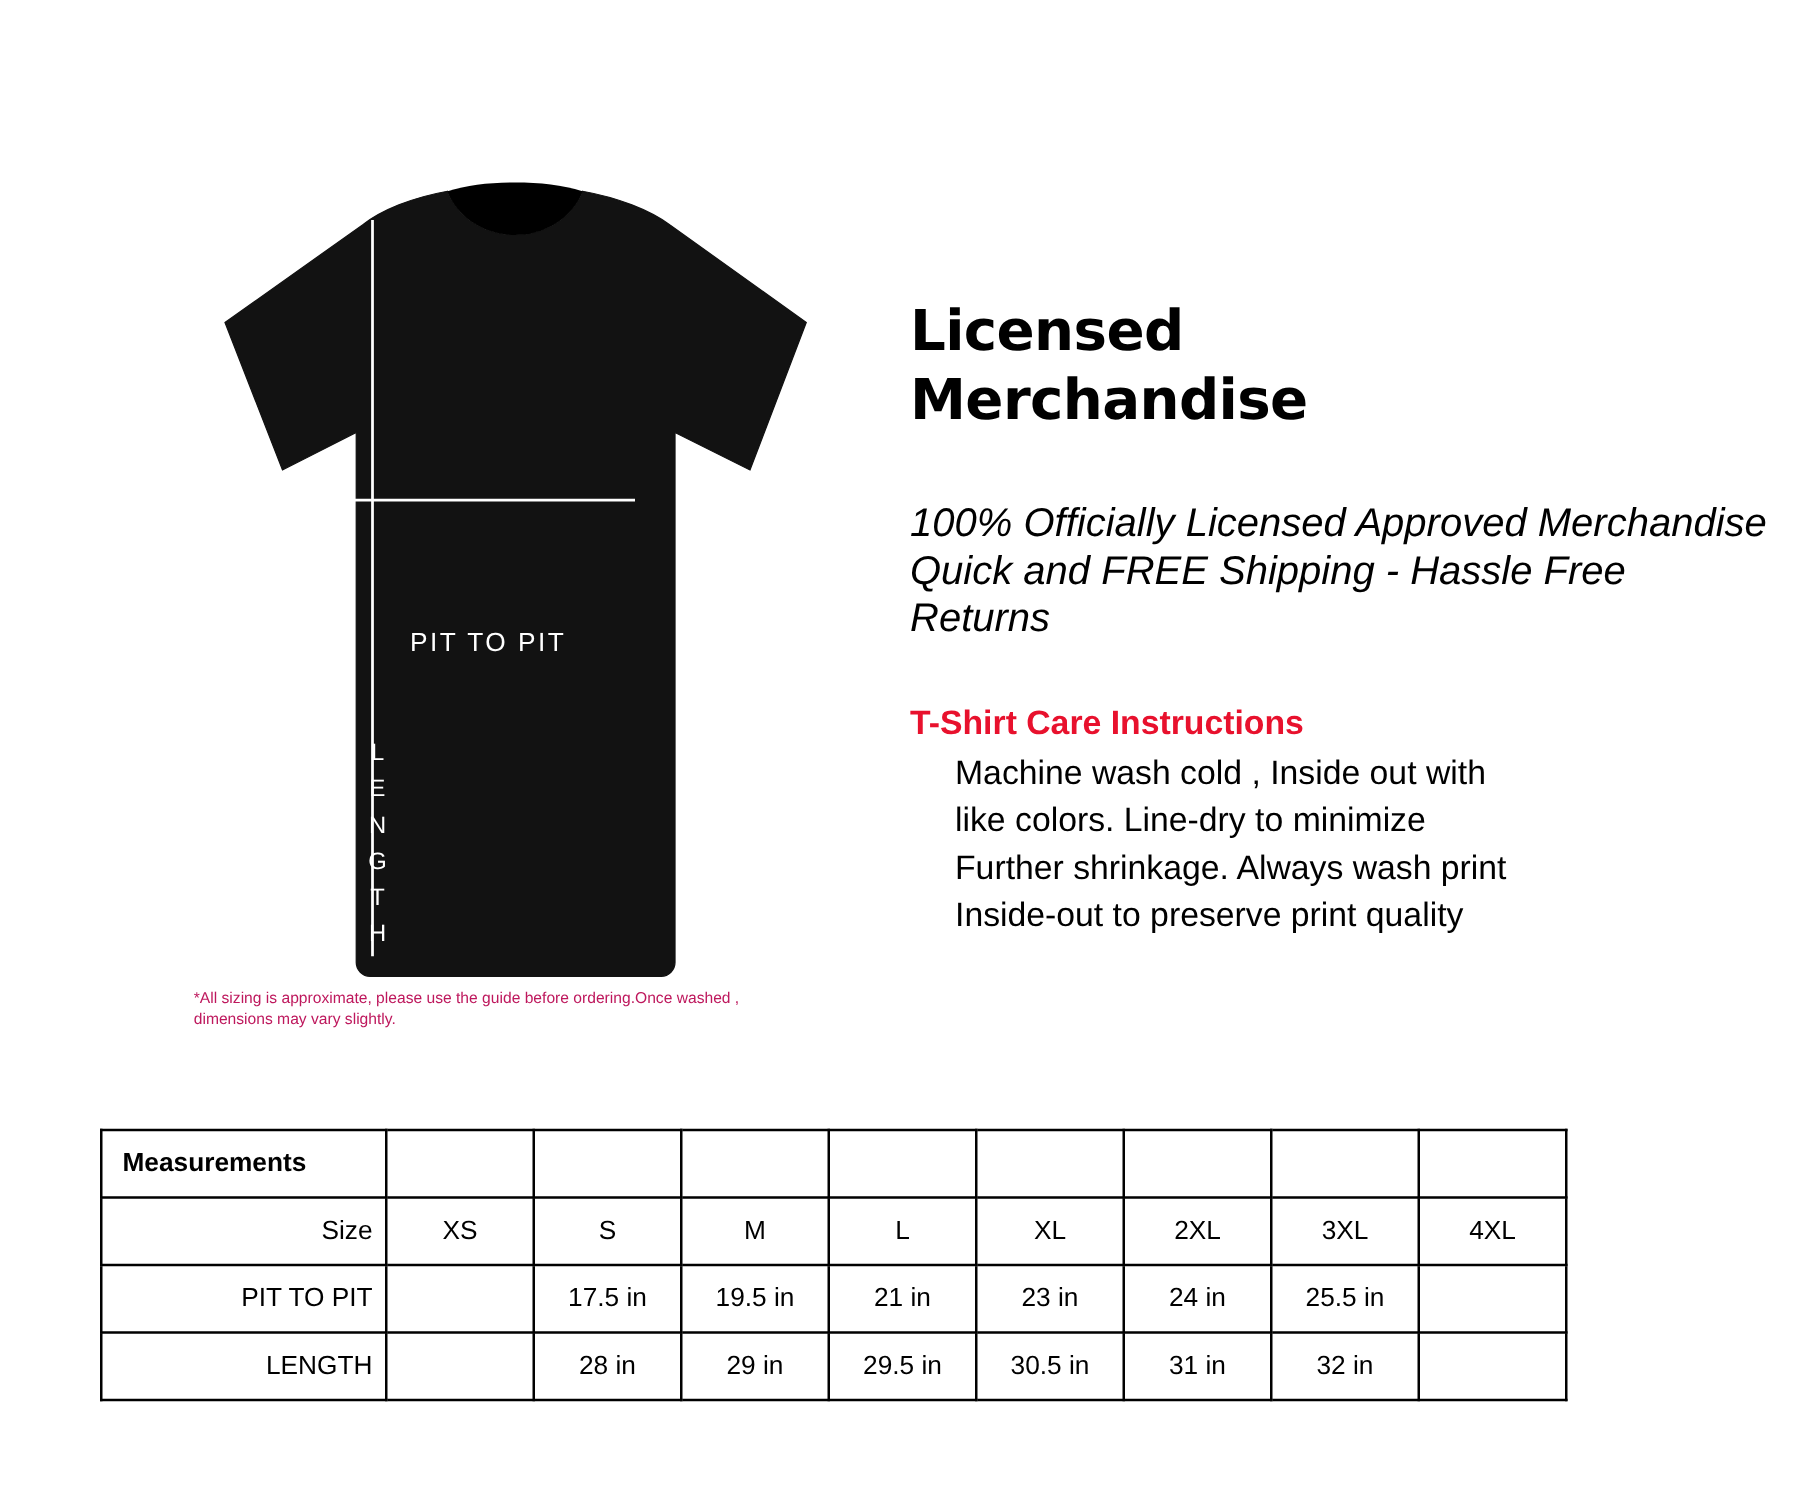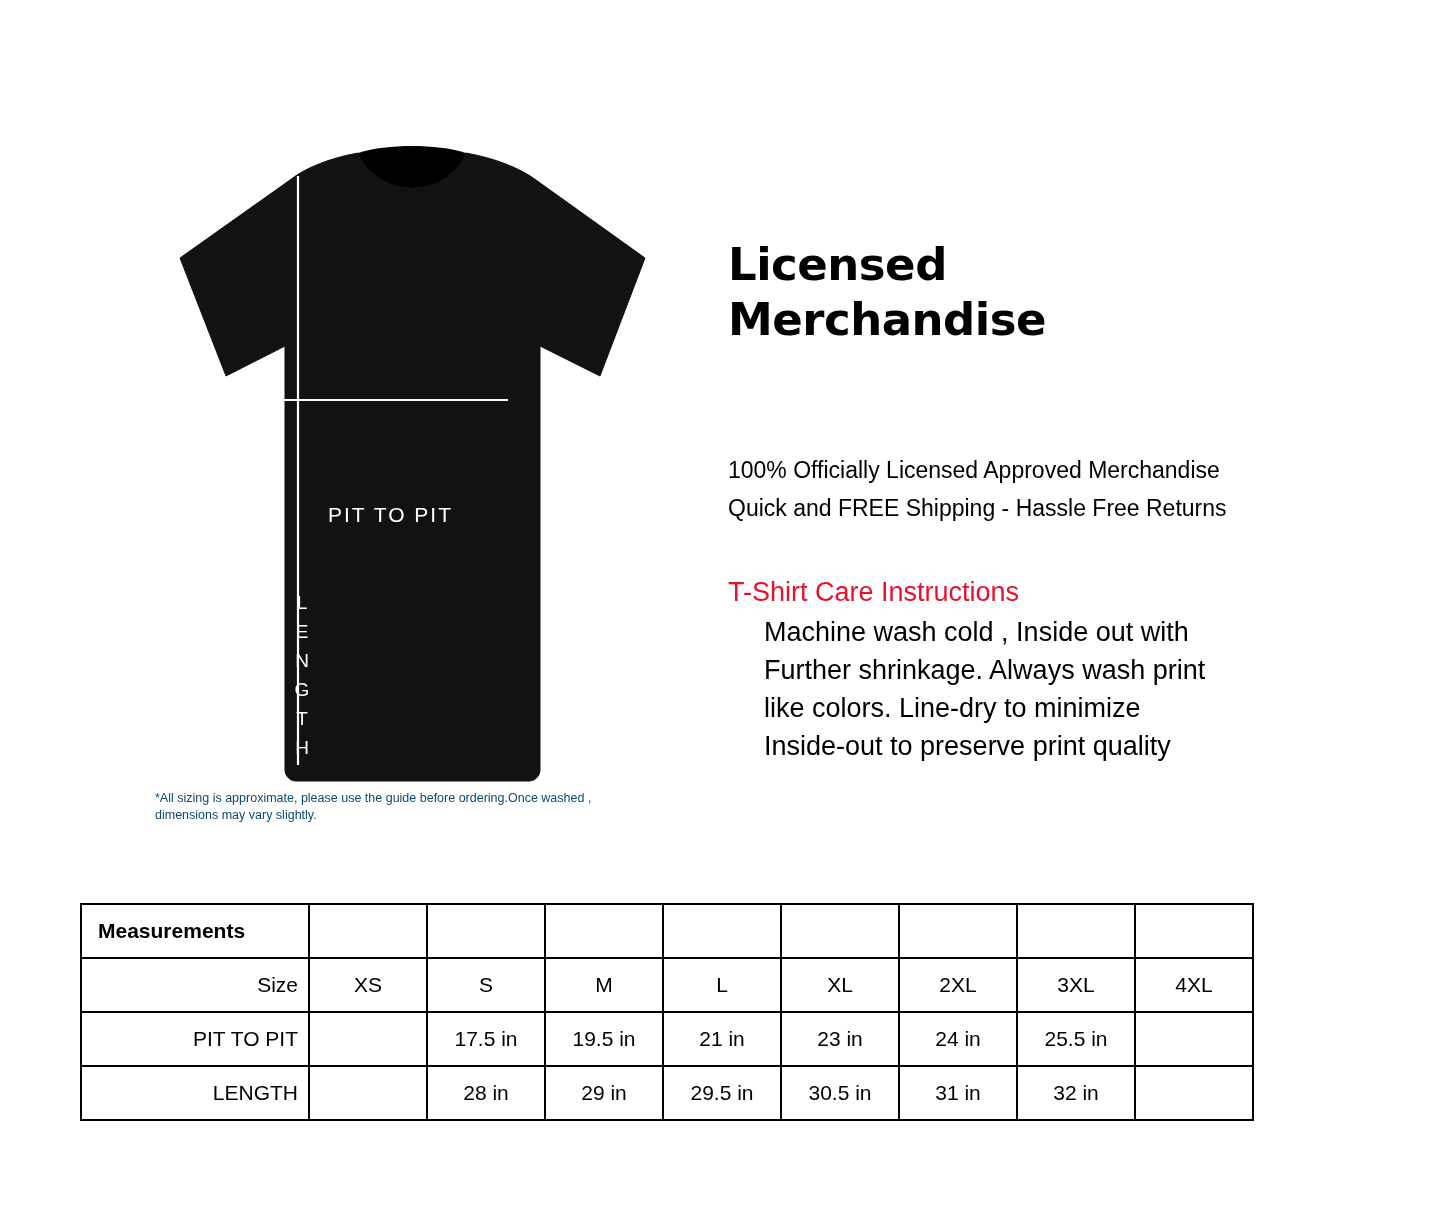--- a/index.html
+++ b/index.html
@@ -49,47 +49,48 @@
     width: 24px;
     font-family: "Liberation Sans", sans-serif;
   }
   .disclaimer {
     position: absolute;
     left: 155px;
     top: 790px;
     width: 460px;
     font-size: 12.5px;
     line-height: 17px;
-    color: #0c4a6e;
+    color: #be185d;
   }
 
   
   .info-col {
     position: absolute;
     left: 728px;
     top: 182px;
     width: 690px;
   }
   .headline {
     font-family: "DejaVu Sans", sans-serif;
     font-weight: bold;
     font-size: 45px;
     line-height: 55px;
     letter-spacing: -0.5px;
     margin: 0;
   }
   .bullets {
-    margin-top: 104px;
-    font-size: 23px;
+    margin-top: 52px;
+    font-size: 32px;
     line-height: 38px;
+    font-style: italic;
   }
   .care-title {
     margin-top: 48px;
     color: #e8112d;
-    font-weight: normal;
+    font-weight: bold;
     font-size: 27px;
     line-height: 34px;
   }
   .care-body {
     margin-top: 4px;
     font-size: 27px;
     line-height: 38px;
     margin-left: 36px;
   }
 
@@ -151,22 +152,22 @@
   </div>
 
   <div class="bullets">
     <div>100% Officially Licensed Approved Merchandise</div>
     <div>Quick and FREE Shipping - Hassle Free Returns</div>
   </div>
 
   <div class="care-title">T-Shirt Care Instructions</div>
   <div class="care-body">
     <div>Machine wash cold , Inside out with</div>
+    <div>like colors. Line-dry to minimize</div>
     <div>Further shrinkage. Always wash print</div>
-    <div>like colors. Line-dry to minimize</div>
     <div>Inside-out to preserve print quality</div>
   </div>
 </div>
 
 <div class="size-table-wrap">
   <table class="size-table">
     <tbody>
         <tr>
       <th class="measure-head">Measurements</th>
       <td class="sz blank-top"></td>

